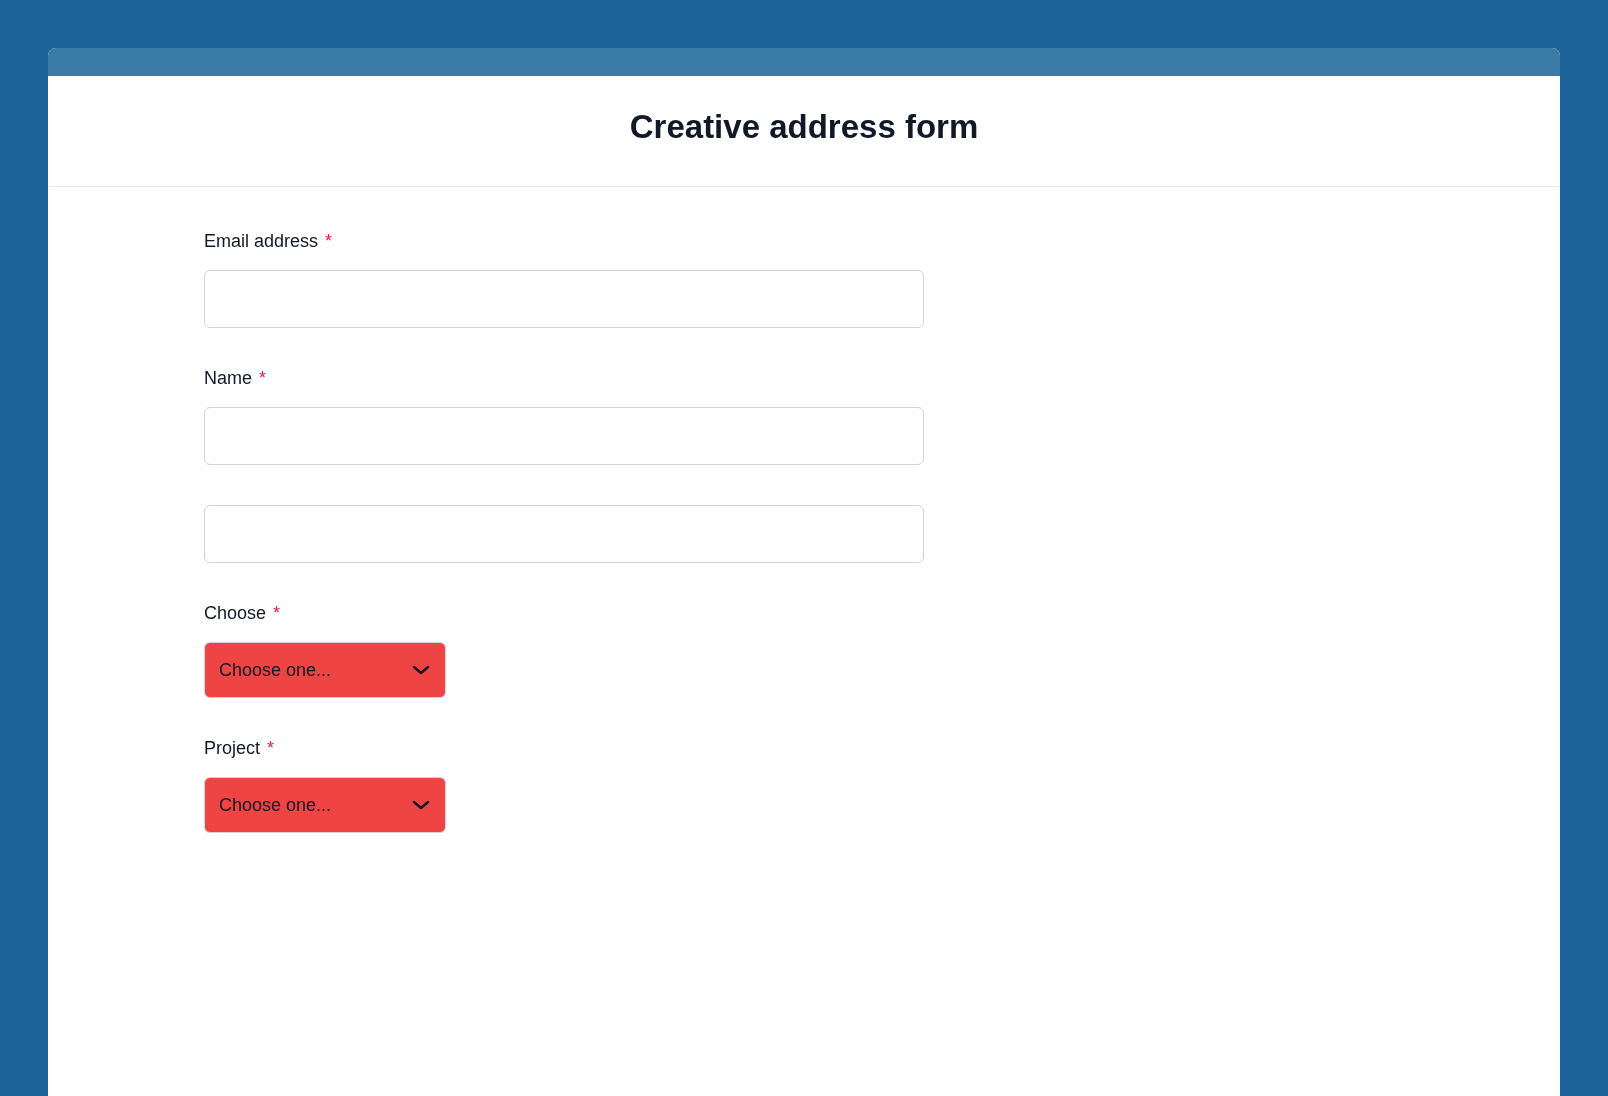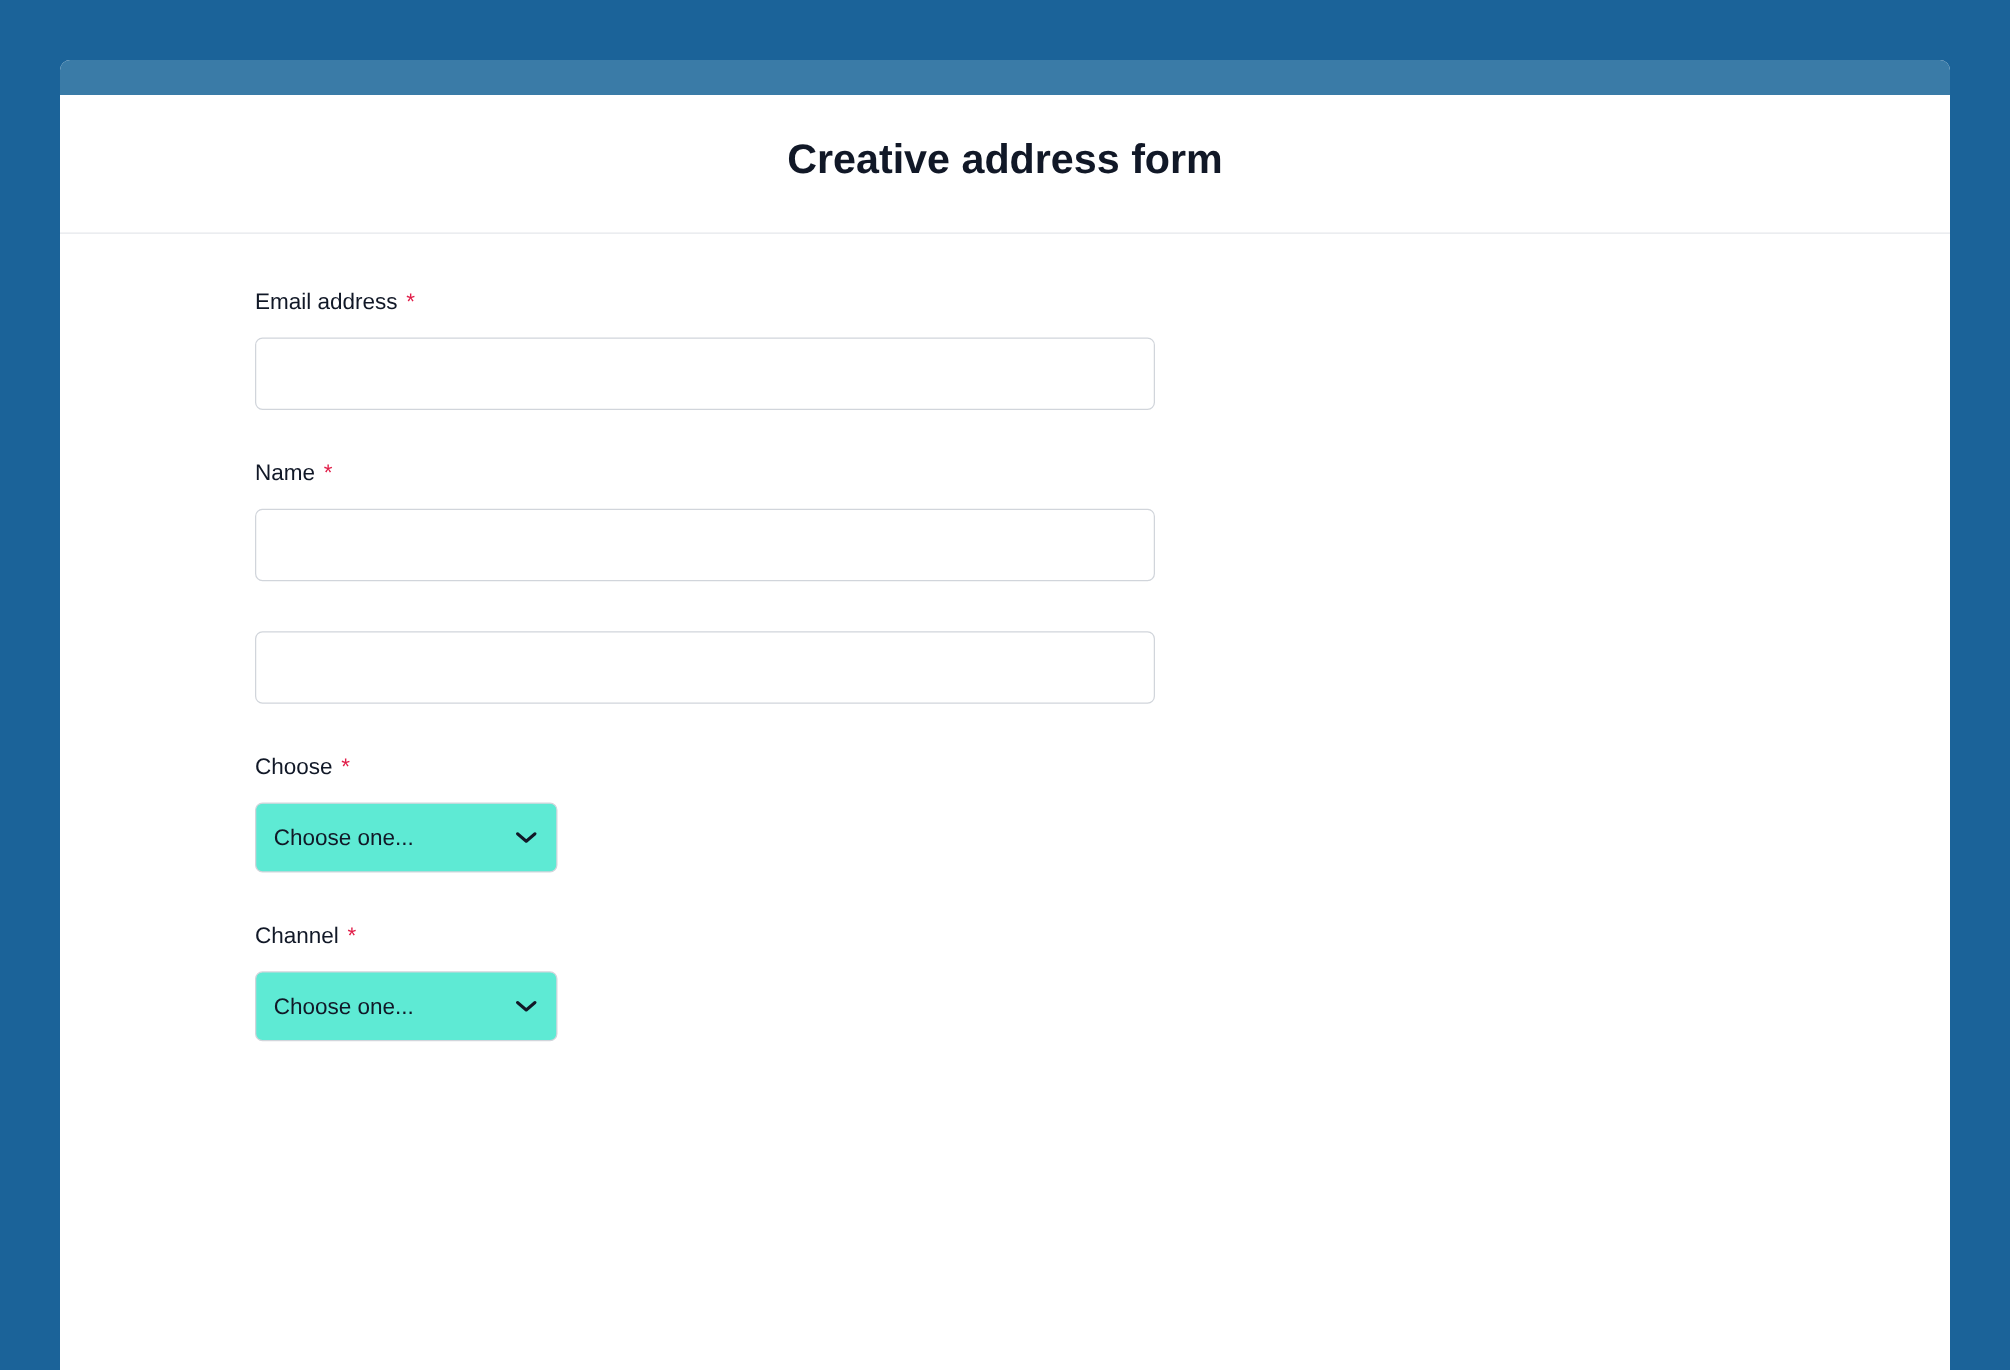--- a/index.html
+++ b/index.html
@@ -68,21 +68,21 @@
       display: inline-block;
     }
     .select-control {
       appearance: none;
       -webkit-appearance: none;
       -moz-appearance: none;
       width: 242px;
       height: 56px;
       border: 1px solid #d1d5db;
       border-radius: 6px;
-      background: #5eead4;
+      background: #ef4444;
       font-size: 18px;
       color: #111827;
       padding: 0 44px 0 14px;
       cursor: pointer;
     }
     .chevron {
       position: absolute;
       right: 16px;
       top: 50%;
       transform: translateY(-50%);
@@ -143,21 +143,21 @@
           <span class="chevron">
             <svg viewBox="0 0 18 12" fill="none">
                 <path d="M2 3 L9 9 L16 3" stroke="#111827" stroke-width="2.4" stroke-linecap="round" stroke-linejoin="round"></path>
               </svg>
           </span>
         </div>
       </div>
 
       <div class="field">
         <label class="field-label">
-          <span>Channel</span>
+          <span>Project</span>
           <span class="required-asterisk">*</span>
         </label>
         <div class="select-wrap">
           <select class="select-control">
             <option>Choose one...</option>
           </select>
           <span class="chevron">
             <svg viewBox="0 0 18 12" fill="none">
                 <path d="M2 3 L9 9 L16 3" stroke="#111827" stroke-width="2.4" stroke-linecap="round" stroke-linejoin="round"></path>
               </svg>

